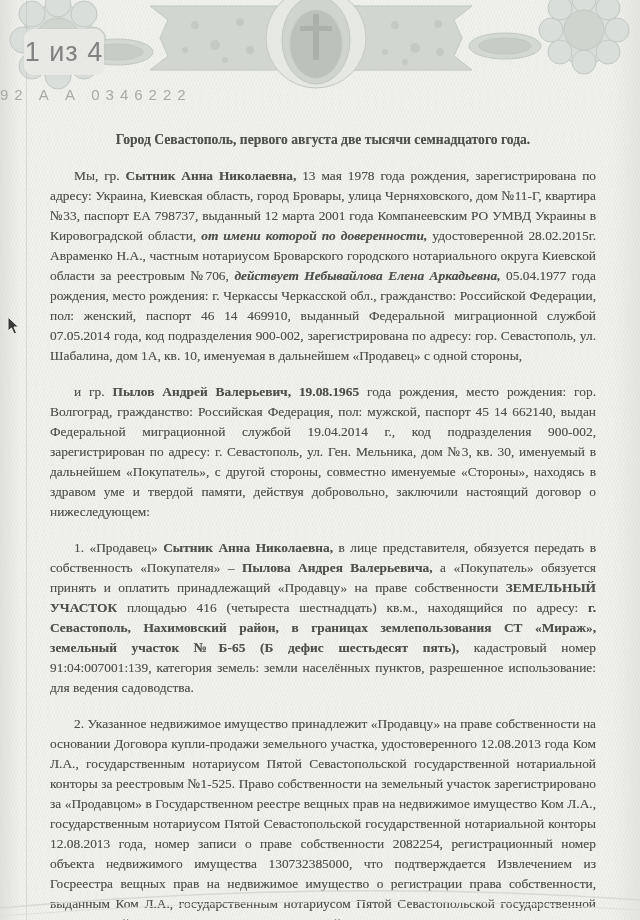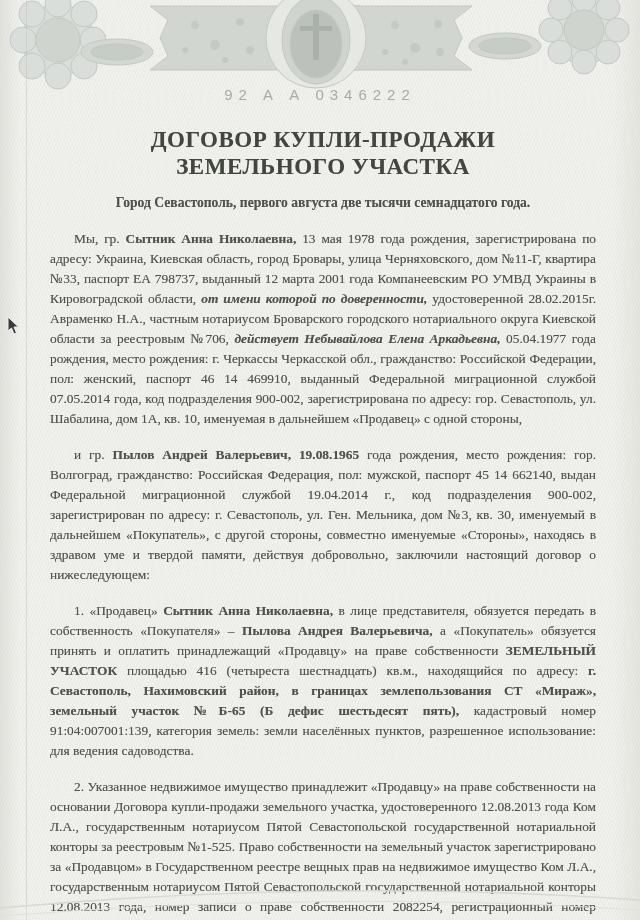--- a/index.html
+++ b/index.html
@@ -25,21 +25,20 @@
     min-width:80px;height:46px;
     background:rgba(233,233,229,0.95);
     border-radius:9px;
     display:flex;align-items:center;justify-content:center;
     font-family:"Liberation Sans", sans-serif;
     font-size:27px;color:#828282;letter-spacing:1px;
     box-shadow:0 0 2px rgba(0,0,0,0.06);
   }
   .serial{
     position:absolute;top:86px;left:0;width:100%;
-    text-align:center;
     font-family:"Liberation Sans", sans-serif;
     font-size:15px;color:#a9a9a6;letter-spacing:6px;
   }
   .doc{
     position:absolute;left:34px;right:28px;top:126px;
     color:#4e524b;
     text-shadow:0 0 0.5px rgba(78,82,75,0.45);
   }
   .title{
     text-align:center;
@@ -124,28 +123,27 @@
           <circle cx="560" cy="52" r="12"></circle>
         <circle cx="551" cy="30" r="12"></circle>
           <circle cx="560" cy="8" r="12"></circle>
         <circle cx="584" cy="30" r="20" fill="#cfd4ce"></circle>
       </g>
     </g>
   </svg>
 
   <div class="margin-line"></div>
 
+  <div class="page-badge">
+    <span>1 из 4</span>
+  </div>
 
   <div class="serial">92 А А 0346222</div>
 
   <div class="doc">
-    <h1 class="title">
-      <span>ДОГОВОР КУПЛИ-ПРОДАЖИ</span><br>
-      <span>ЗЕМЕЛЬНОГО УЧАСТКА</span>
-    </h1>
     <p class="date-line">Город Севастополь, первого августа две тысячи семнадцатого года.</p>
     <div>
         <p class="para"><span>Мы, гр. </span><span class="seg-b">Сытник Анна Николаевна,</span><span> 13 мая 1978 года рождения, зарегистрирована по адресу: Украина, Киевская область, город Бровары, улица Черняховского, дом №11-Г, квартира №33, паспорт ЕА 798737, выданный 12 марта 2001 года Компанеевским РО УМВД Украины в Кировоградской области, </span><span class="seg-bi">от имени которой по доверенности,</span><span> удостоверенной 28.02.2015г. Авраменко Н.А., частным нотариусом Броварского городского нотариального округа Киевской области за реестровым №706, </span><span class="seg-bi">действует Небывайлова Елена Аркадьевна,</span><span> 05.04.1977 года рождения, место рождения: г. Черкассы Черкасской обл., гражданство: Российской Федерации, пол: женский, паспорт 46 14 469910, выданный Федеральной миграционной службой 07.05.2014 года, код подразделения 900-002, зарегистрирована по адресу: гор. Севастополь, ул. Шабалина, дом 1А, кв. 10, именуемая в дальнейшем «Продавец» с одной стороны,</span></p>
         <p class="para"><span>и гр. </span><span class="seg-b">Пылов Андрей Валерьевич, 19.08.1965</span><span> года рождения, место рождения: гор. Волгоград, гражданство: Российская Федерация, пол: мужской, паспорт 45 14 662140, выдан Федеральной миграционной службой 19.04.2014 г., код подразделения 900-002, зарегистрирован по адресу: г. Севастополь, ул. Ген. Мельника, дом №3, кв. 30, именуемый в дальнейшем «Покупатель», с другой стороны, совместно именуемые «Стороны», находясь в здравом уме и твердой памяти, действуя добровольно, заключили настоящий договор о нижеследующем:</span></p>
         <p class="para"><span>1. «Продавец» </span><span class="seg-b">Сытник Анна Николаевна,</span><span> в лице представителя, обязуется передать в собственность «Покупателя» – </span><span class="seg-b">Пылова Андрея Валерьевича,</span><span> а «Покупатель» обязуется принять и оплатить принадлежащий «Продавцу» на праве собственности </span><span class="seg-b">ЗЕМЕЛЬНЫЙ УЧАСТОК</span><span> площадью 416 (четыреста шестнадцать) кв.м., находящийся по адресу: </span><span class="seg-b">г. Севастополь, Нахимовский район, в границах землепользования СТ «Мираж», земельный участок №Б-65 (Б дефис шестьдесят пять),</span><span> кадастровый номер 91:04:007001:139, категория земель: земли населённых пунктов, разрешенное использование: для ведения садоводства.</span></p>
         <p class="para"><span>2. Указанное недвижимое имущество принадлежит «Продавцу» на праве собственности на основании Договора купли-продажи земельного участка, удостоверенного 12.08.2013 года Ком Л.А., государственным нотариусом Пятой Севастопольской государственной нотариальной конторы за реестровым №1-525. Право собственности на земельный участок зарегистрировано за «Продавцом» в Государственном реестре вещных прав на недвижимое имущество Ком Л.А., государственным нотариусом Пятой Севастопольской государственной нотариальной конторы 12.08.2013 года, номер записи о праве собственности 2082254, регистрационный номер объекта недвижимого имущества 130732385000, что подтверждается Извлечением из Госреестра вещных прав на недвижимое имущество о регистрации права собственности, выданным Ком Л.А., государственным нотариусом Пятой Севастопольской государственной нотариальной конторы 12.08.2013 года, индексный номер 7839056.</span></p>
         <p class="para"><span>Регистрация права собственности на указанный земельный участок в Едином государственном реестре прав на недвижимое имущество и сделок с ним не проводилась, что подтверждается Выпиской из Единого государственного реестра недвижимости об основных характеристиках и зарегистрированных правах на объект недвижимости, выданной 28.07.2017 г. Управлением государственной регистрации права и кадастра Севастополя, кадастровая стоимость земельного участка составляет 43 155 руб. 84 коп. (сорок три тысяч сто пятьдесят пять рублей 84 копейки).</span></p>
       </div>
   </div>
 

